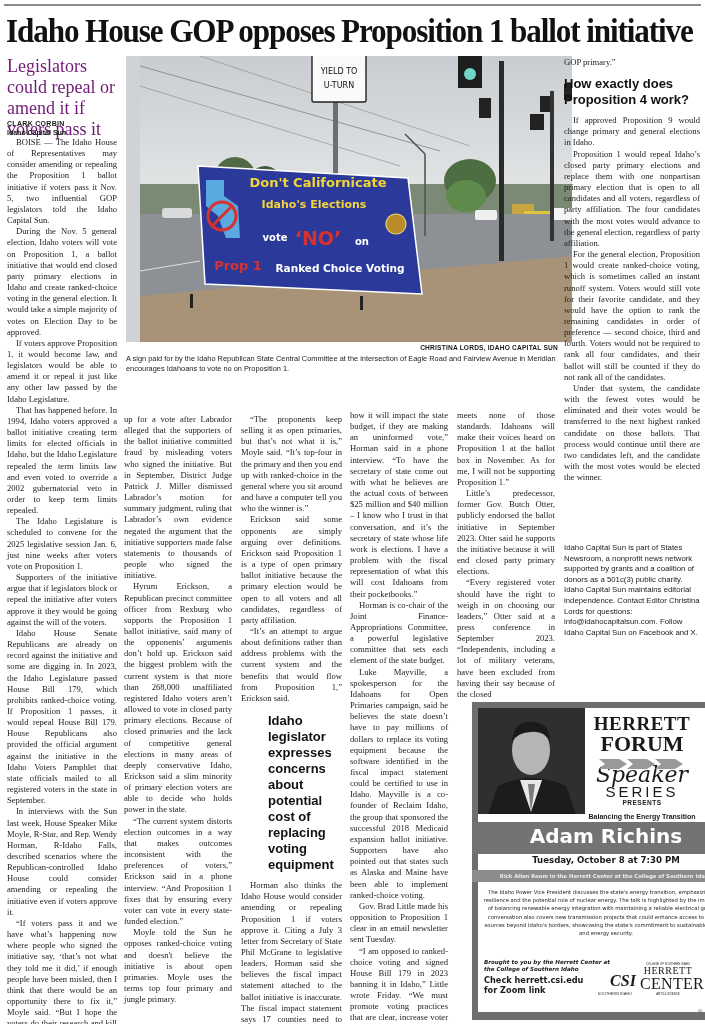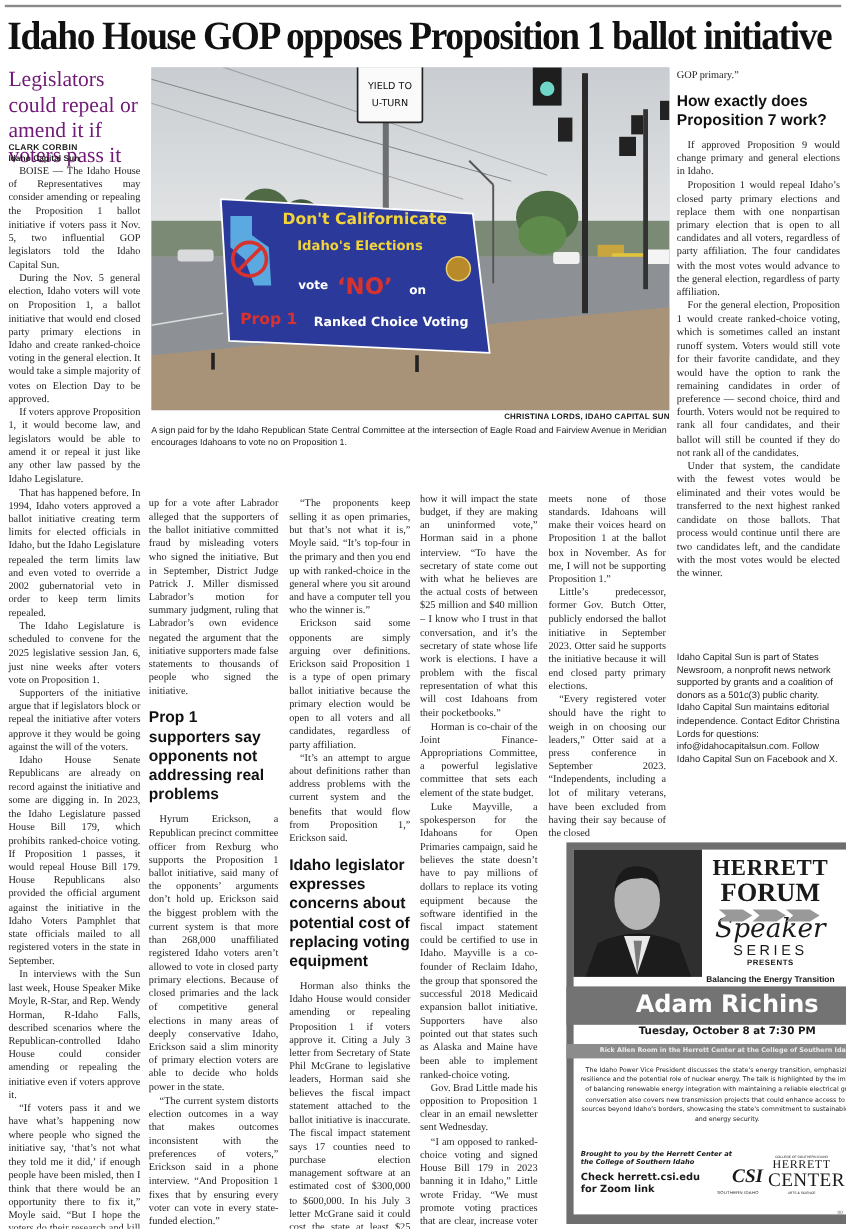--- a/index.html
+++ b/index.html
@@ -10,38 +10,38 @@
   .byline{position:absolute;left:7px;top:119px;font-family:"Liberation Sans",sans-serif;font-size:7px;line-height:9px;}
   .byline .name{font-weight:bold;letter-spacing:.3px;}
   .byline .org{font-weight:bold;}
   .col{position:absolute;font-family:"Liberation Serif",serif;font-size:8.6px;line-height:11.15px;text-align:justify;hyphens:auto;color:#222;}
   .col p{margin:0;text-indent:9px;}
   .col p.noind{text-indent:0;}
   .col h3{margin:9px 0 7px 0;font-family:"Liberation Sans",sans-serif;font-weight:bold;font-size:13px;line-height:16px;text-align:left;color:#111;}
   #c1{left:7px;top:137px;width:110px;}
   #c2{left:124px;top:414px;width:108px;}
   #c3{left:241px;top:414px;width:101px;}
-  #c3 h3{margin-top:2px;}
+  #c3 h3{margin-top:2px;margin-left:27px;}
   #c4{left:350px;top:410px;width:98px;}
   #c5{left:457px;top:410px;width:98px;}
   #c6{left:564px;top:112px;width:136px;}
   .about{position:absolute;left:564px;top:543px;width:136px;font-family:"Liberation Sans",sans-serif;font-size:7.8px;line-height:10.6px;color:#222;}
-  .photo{position:absolute;left:126px;top:56px;width:432px;height:286px;overflow:hidden;background:#cfd3d6;}
+  .photo{position:absolute;left:126px;top:56px;width:432px;height:286px;overflow:hidden;background:#cfd3d6;padding-left:14px;}
   .credit{position:absolute;left:126px;top:344px;width:432px;text-align:right;font-family:"Liberation Sans",sans-serif;font-size:6.6px;font-weight:bold;letter-spacing:.2px;}
   .caption{position:absolute;left:126px;top:354px;width:432px;font-family:"Liberation Sans",sans-serif;font-size:7.4px;line-height:10px;color:#222;}
   
   .ad{position:absolute;left:472px;top:702px;width:232px;height:318px;background:#6e6e6e;padding-left:36px;}
   .ad-inner{position:absolute;left:6px;top:6px;right:6px;bottom:8px;background:#fff;}
   .ad-photo{position:absolute;left:0;top:0;width:107px;height:106px;background:#2d2d2d;overflow:hidden;}
   .ad-logo{position:absolute;left:110px;top:6px;width:108px;text-align:center;font-family:"Liberation Serif",serif;}
   .ad-logo .l1{font-size:19px;font-weight:bold;letter-spacing:.5px;line-height:19px;}
   .ad-logo .l2{font-size:22px;font-weight:bold;line-height:22px;}
   .ad-logo .arrows{height:12px;margin:1px auto 0;width:90px;position:relative;}
   .ad-logo .l3{font-family:"DejaVu Serif",serif;font-style:italic;font-size:22px;line-height:22px;margin-top:-4px;}
-  .ad-logo .l4{font-family:"Liberation Sans",sans-serif;font-size:12px;letter-spacing:3px;line-height:12px;}
+  .ad-logo .l4{font-family:"Liberation Sans",sans-serif;font-size:15px;letter-spacing:3px;line-height:12px;}
   .ad-logo .l5{font-family:"Liberation Sans",sans-serif;font-size:6.5px;font-weight:bold;letter-spacing:.5px;line-height:10px;}
   .ad-logo .l6{font-family:"Liberation Sans",sans-serif;font-size:7px;font-weight:bold;line-height:9px;margin-top:4px;}
   .ad-name{position:absolute;left:-6px;right:-6px;top:114px;height:32px;background:#737373;color:#fff;text-align:center;font-family:"DejaVu Sans",sans-serif;font-weight:bold;font-size:20px;line-height:28px;}
   .ad-date{position:absolute;left:0;right:0;top:147px;text-align:center;font-family:"DejaVu Sans",sans-serif;font-weight:bold;font-size:8.6px;}
   .ad-venue{position:absolute;left:-6px;right:-6px;top:162px;height:12px;background:#8c8c8c;color:#eee;text-align:center;font-family:"DejaVu Sans",sans-serif;font-size:5.3px;font-weight:bold;line-height:12px;}
   .ad-desc{position:absolute;left:4px;right:4px;top:180px;text-align:center;font-family:"DejaVu Sans",sans-serif;font-size:5.3px;line-height:8.2px;color:#222;}
   .ad-brought{position:absolute;left:6px;top:251px;width:130px;font-family:"DejaVu Sans",sans-serif;font-style:italic;font-weight:bold;font-size:5.6px;line-height:7.2px;}
   .ad-check{position:absolute;left:6px;top:268px;width:112px;font-family:"DejaVu Sans",sans-serif;font-weight:bold;font-size:8.2px;line-height:9.6px;}
   .ad-csi{position:absolute;left:115px;top:262px;width:44px;text-align:center;}
   .ad-csi .big{font-family:"Liberation Serif",serif;font-size:16px;font-style:italic;font-weight:bold;line-height:22px;margin-left:16px;}
@@ -147,52 +147,51 @@
     <text x="200" y="216" text-anchor="middle" font-family="DejaVu Sans, sans-serif" font-weight="bold" font-size="10.5" fill="#fff">Ranked Choice Voting</text>
   </svg>
 </div>
 <div class="credit">
   <span>CHRISTINA LORDS</span><span>, </span><span class="cred-org">IDAHO CAPITAL SUN</span>
 </div>
 <div class="caption">A sign paid for by the Idaho Republican State Central Committee at the intersection of Eagle Road and Fairview Avenue in Meridian encourages Idahoans to vote no on Proposition 1.</div>
 
 <div class="col" id="c2">
   <p class="noind">up for a vote after Labrador alleged that the supporters of the ballot initiative committed fraud by misleading voters who signed the initiative. But in September, District Judge Patrick J. Miller dismissed Labrador’s motion for summary judgment, ruling that Labrador’s own evidence negated the argument that the initiative supporters made false statements to thousands of people who signed the initiative.</p>
-  <h3>Prop 1 supporters say opponents not addressing real problems</h3>
   <p>Hyrum Erickson, a Republican precinct committee officer from Rexburg who supports the Proposition 1 ballot initiative, said many of the opponents’ arguments don’t hold up. Erickson said the biggest problem with the current system is that more than 268,000 unaffiliated registered Idaho voters aren’t allowed to vote in closed party primary elections. Because of closed primaries and the lack of competitive general elections in many areas of deeply conservative Idaho, Erickson said a slim minority of primary election voters are able to decide who holds power in the state.</p>
   <p>“The current system distorts election outcomes in a way that makes outcomes inconsistent with the preferences of voters,” Erickson said in a phone interview. “And Proposition 1 fixes that by ensuring every voter can vote in every state-funded election.”</p>
   <p>Moyle told the Sun he opposes ranked-choice voting and doesn't believe the initiative is about open primaries. Moyle uses the terms top four primary and jungle primary.</p>
 </div>
 
 <div class="col" id="c3">
   <p>“The proponents keep selling it as open primaries, but that’s not what it is,” Moyle said. “It’s top-four in the primary and then you end up with ranked-choice in the general where you sit around and have a computer tell you who the winner is.”</p>
   <p>Erickson said some opponents are simply arguing over definitions. Erickson said Proposition 1 is a type of open primary ballot initiative because the primary election would be open to all voters and all candidates, regardless of party affiliation.</p>
   <p>“It’s an attempt to argue about definitions rather than address problems with the current system and the benefits that would flow from Proposition 1,” Erickson said.</p>
   <h3 style="margin-top:9px;">Idaho legislator expresses concerns about potential cost of replacing voting equipment</h3>
   <p>Horman also thinks the Idaho House would consider amending or repealing Proposition 1 if voters approve it. Citing a July 3 letter from Secretary of State Phil McGrane to legislative leaders, Horman said she believes the fiscal impact statement attached to the ballot initiative is inaccurate. The fiscal impact statement says 17 counties need to purchase election management software at an estimated cost of $300,000 to $600,000. In his July 3 letter McGrane said it could cost the state at least $25 million to $40 million if the state needs to replace all of its vote tabulation equipment to process ranked-choice ballots.</p>
 
 </div>
 
 <div class="col" id="c4">
   <p class="noind">how it will impact the state budget, if they are making an uninformed vote,” Horman said in a phone interview. “To have the secretary of state come out with what he believes are the actual costs of between $25 million and $40 million – I know who I trust in that conversation, and it’s the secretary of state whose life work is elections. I have a problem with the fiscal representation of what this will cost Idahoans from their pocketbooks.”</p>
   <p>Horman is co-chair of the Joint Finance-Appropriations Committee, a powerful legislative committee that sets each element of the state budget.</p>
   <p>Luke Mayville, a spokesperson for the Idahoans for Open Primaries campaign, said he believes the state doesn’t have to pay millions of dollars to replace its voting equipment because the software identified in the fiscal impact statement could be certified to use in Idaho. Mayville is a co-founder of Reclaim Idaho, the group that sponsored the successful 2018 Medicaid expansion ballot initiative. Supporters have also pointed out that states such as Alaska and Maine have been able to implement ranked-choice voting.</p>
-  <p>Gov. Brad Little made his opposition to Proposition 1 clear in an email newsletter sent Wednesday.</p>
+  <p>Gov. Brad Little made his opposition to Proposition 1 clear in an email newsletter sent Tuesday.</p>
   <p>“I am opposed to ranked-choice voting and signed House Bill 179 in 2023 banning it in Idaho,” Little wrote Friday. “We must promote voting practices that are clear, increase voter participation, and don’t undermine confidence in our elections and ranked choice voting</p>
 </div>
 
 <div class="col" id="c5">
   <p class="noind">meets none of those standards. Idahoans will make their voices heard on Proposition 1 at the ballot box in November. As for me, I will not be supporting Proposition 1.”</p>
   <p>Little’s predecessor, former Gov. Butch Otter, publicly endorsed the ballot initiative in September 2023. Otter said he supports the initiative because it will end closed party primary elections.</p>
   <p>“Every registered voter should have the right to weigh in on choosing our leaders,” Otter said at a press conference in September 2023. “Independents, including a lot of military veterans, have been excluded from having their say because of the closed</p>
 </div>
 
 <div class="col" id="c6" style="top:57px;">
   <p class="noind">GOP primary.”</p>
-  <h3 style="margin-top:8px;">How exactly does Proposition 7 work?</h3>
+  <h3 style="margin-top:8px;">How exactly does Proposition 4 work?</h3>
   <p>If approved Proposition 9 would change primary and general elections in Idaho.</p>
   <p>Proposition 1 would repeal Idaho’s closed party primary elections and replace them with one nonpartisan primary election that is open to all candidates and all voters, regardless of party affiliation. The four candidates with the most votes would advance to the general election, regardless of party affiliation.</p>
   <p>For the general election, Proposition 1 would create ranked-choice voting, which is sometimes called an instant runoff system. Voters would still vote for their favorite candidate, and they would have the option to rank the remaining candidates in order of preference — second choice, third and fourth. Voters would not be required to rank all four candidates, and their ballot will still be counted if they do not rank all of the candidates.</p>
   <p>Under that system, the candidate with the fewest votes would be eliminated and their votes would be transferred to the next highest ranked candidate on those ballots. That process would continue until there are two candidates left, and the candidate with the most votes would be elected the winner.</p>
 </div>
 <div class="about">Idaho Capital Sun is part of States Newsroom, a nonprofit news network supported by grants and a coalition of donors as a 501c(3) public charity. Idaho Capital Sun maintains editorial independence. Contact Editor Christina Lords for questions: info@idahocapitalsun.com. Follow Idaho Capital Sun on Facebook and X.</div>
 
 <div class="ad">
   <div class="ad-inner">
     <div class="ad-photo">

